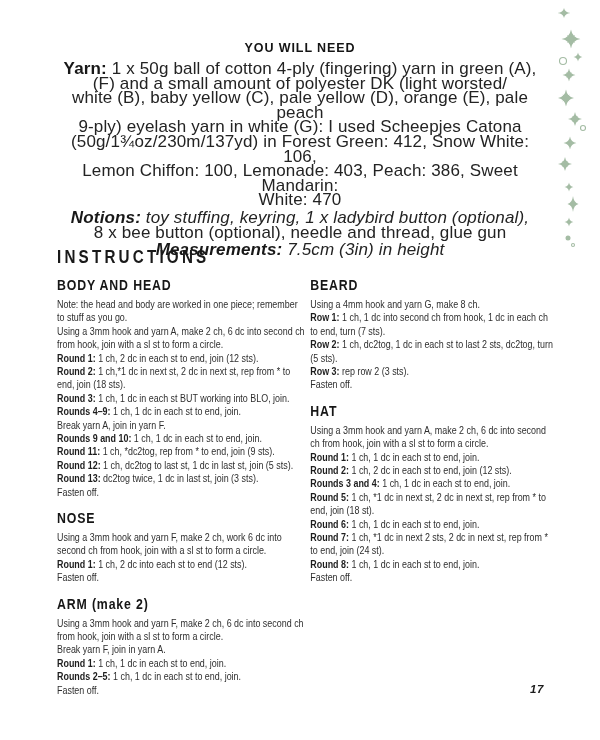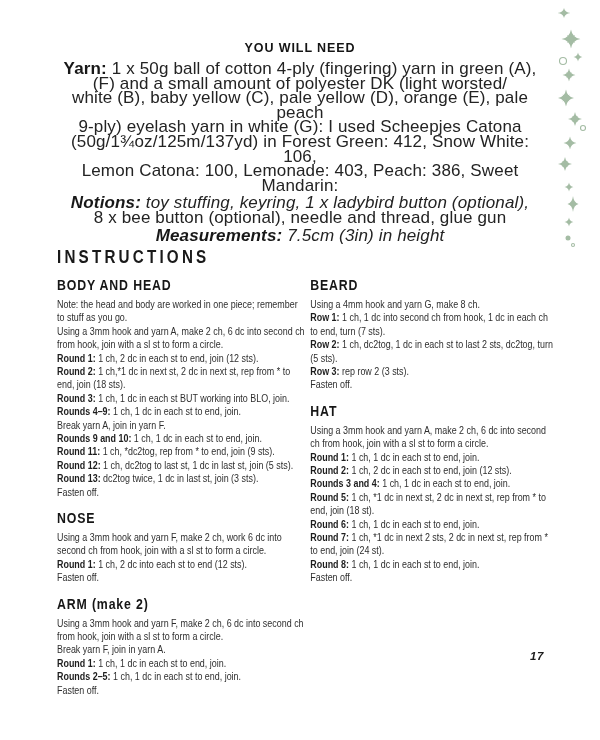--- a/index.html
+++ b/index.html
@@ -34,21 +34,21 @@
   .col.right { flex:0 0 286px; width:286px; }
   .section h3 {
     font-size:14.5px; font-weight:bold; letter-spacing:1px; color:#161616;
     margin:12px 0 4px; line-height:1.1;
   }
   .section:first-child h3 { margin-top:1px; }
   .section p { font-size:10.5px; line-height:13.4px; color:#2e2e2e; }
   .section p b { font-weight:bold; color:#1d1d1d; }
 
   .page-number {
-    position:absolute; left:530px; top:650px;
+    position:absolute; left:530px; top:683px;
     font-size:11.5px; font-weight:bold; font-style:italic; color:#1c1c1c; letter-spacing:0.5px;
   }
 </style>
 </head>
 <body>
 
 <div class="page">
   <svg class="decor-svg" id="decor-svg" viewBox="0 0 600 740">
       <g transform="translate(564,13)">
         <path d="M 0 -5 Q 0.9100000000000001 -0.7000000000000001 6.5 0 Q 0.9100000000000001 0.7000000000000001 0 5 Q -0.9100000000000001 0.7000000000000001 -6.5 0 Q -0.9100000000000001 -0.7000000000000001 0 -5 Z" fill="#a4bca4"></path>
@@ -102,22 +102,23 @@
       </g>
     </svg>
 
   <header class="ywn">
     <div class="ywn-title">YOU WILL NEED</div>
     <div id="ywn-lines">
         <div class="ywn-line"><b>Yarn:</b> 1 x 50g ball of cotton 4-ply (fingering) yarn in green (A),</div>
         <div class="ywn-line">(F) and a small amount of polyester DK (light worsted/</div>
         <div class="ywn-line">white (B), baby yellow (C), pale yellow (D), orange (E), pale peach</div>
         <div class="ywn-line">9-ply) eyelash yarn in white (G): I used Scheepjes Catona</div>
-        <div class="ywn-line">(50g/1¾oz/125m/137yd) in Forest Green: 412, Snow White: 106,</div>
-        <div class="ywn-line">Lemon Catona: 100, Lemonade: 403, Peach: 386, Sweet Mandarin:</div>
+        <div class="ywn-line">(50g/1¾oz/230m/137yd) in Forest Green: 412, Snow White: 106,</div>
+        <div class="ywn-line">Lemon Chiffon: 100, Lemonade: 403, Peach: 386, Sweet Mandarin:</div>
+        <div class="ywn-line">White: 470</div>
         <div class="ywn-line gap"><b>Notions:</b> toy stuffing, keyring, 1 x ladybird button (optional),</div>
         <div class="ywn-line">8 x bee button (optional), needle and thread, glue gun</div>
         <div class="ywn-line gap"><b>Measurements:</b> 7.5cm (3in) in height</div>
       </div>
   </header>
 
   <h1 class="instructions-title">INSTRUCTIONS</h1>
 
   <main class="columns">
     <div class="col left" id="col-left">

